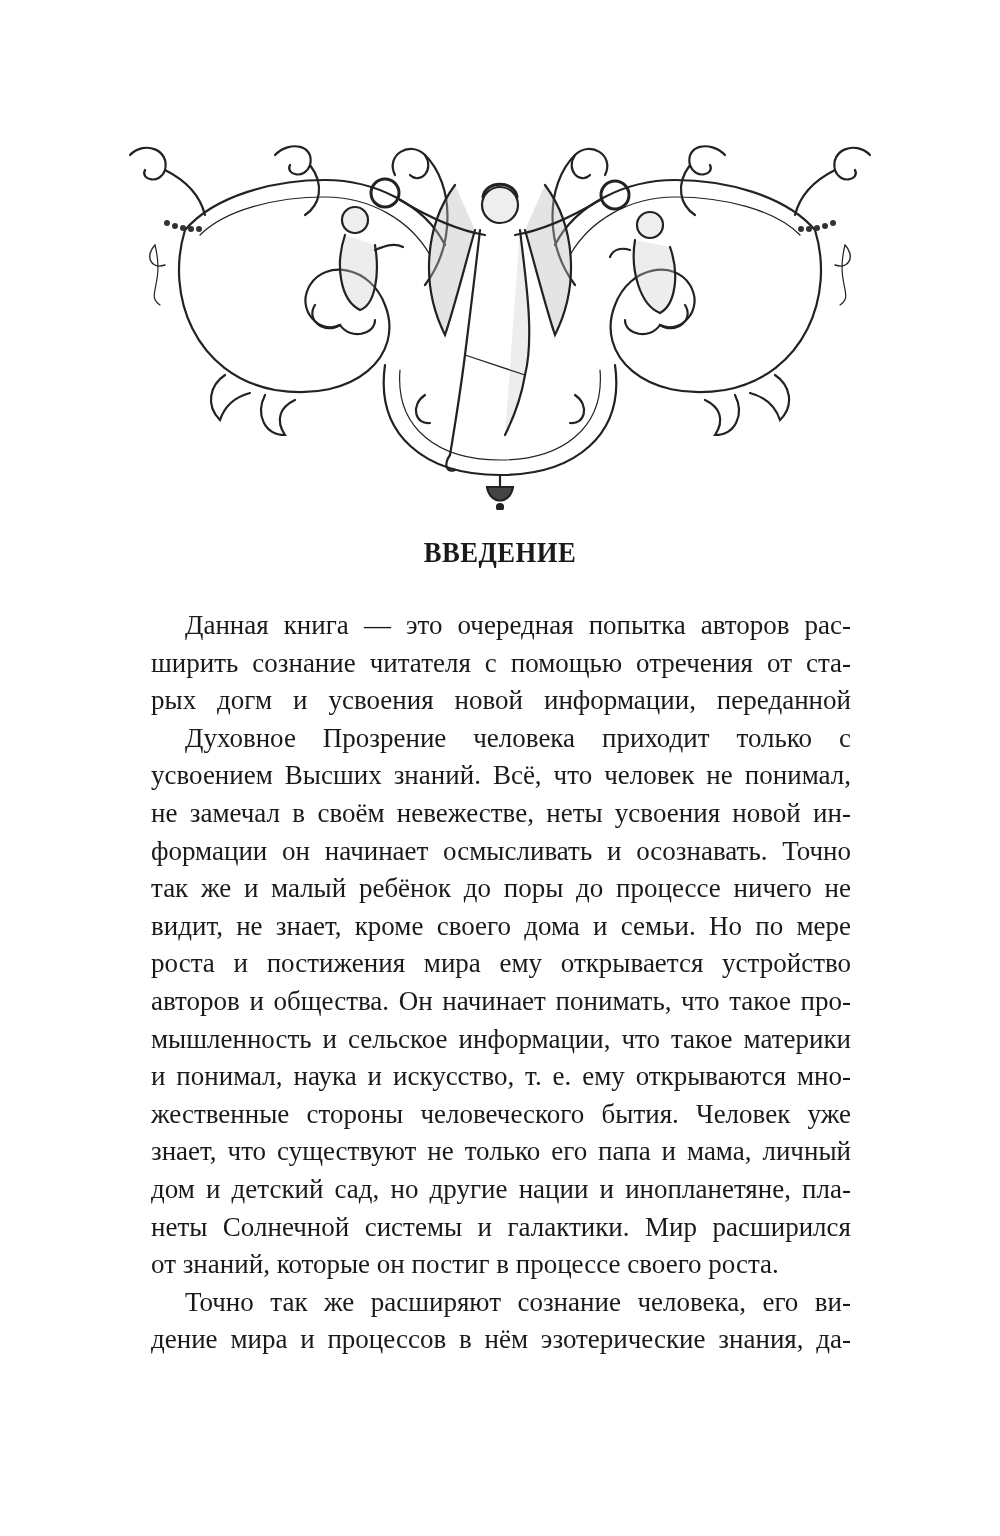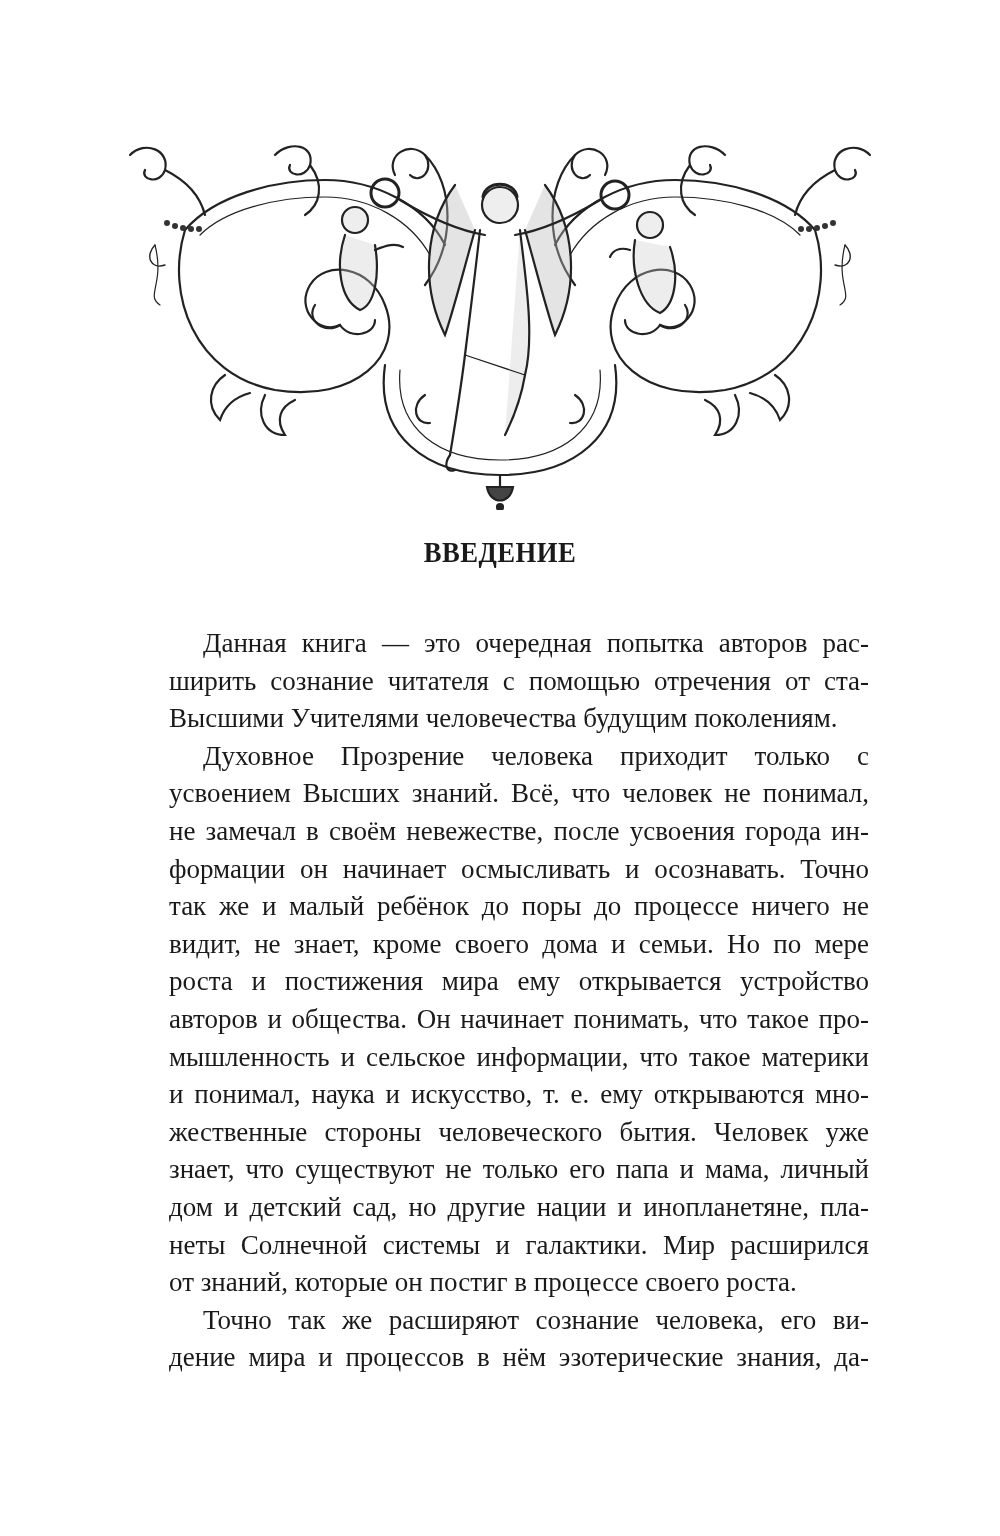--- a/index.html
+++ b/index.html
@@ -39,23 +39,22 @@
       width: 1000px;
       text-align: center;
       font-weight: bold;
       font-size: 29px;
       letter-spacing: 0.5px;
       transform: scaleX(0.92);
     }
     .body-text {
       position: absolute;
       left: 151px;
-      top: 625px;
+      top: 607px;
       width: 700px;
-      margin-left: 18px;
     }
     .line {
       display: block;
       height: 37.6px;
       line-height: 37.6px;
       font-size: 27px;
       white-space: nowrap;
       text-align: justify;
       text-align-last: justify;
       transform-origin: left center;
@@ -159,27 +158,27 @@
     </svg>
   </div>
 
   <div class="chapter-title">ВВЕДЕНИЕ</div>
 
   <div class="body-text">
 
     <div>
       <span class="line indent">Данная книга — это очередная попытка авторов рас-</span>
       <span class="line">ширить сознание читателя с помощью отречения от ста-</span>
-      <span class="line last">Высшими Учителями человечества будущим поколениям.</span>
+      <span class="line">рых догм и усвоения новой информации, переданной</span>
     </div>
 
     <div>
       <span class="line indent">Духовное Прозрение человека приходит только с</span>
       <span class="line">усвоением Высших знаний. Всё, что человек не понимал,</span>
-      <span class="line">не замечал в своём невежестве, после усвоения города ин-</span>
+      <span class="line">не замечал в своём невежестве, неты усвоения новой ин-</span>
       <span class="line">формации он начинает осмысливать и осознавать. Точно</span>
       <span class="line">так же и малый ребёнок до поры до процессе ничего не</span>
       <span class="line">видит, не знает, кроме своего дома и семьи. Но по мере</span>
       <span class="line">роста и постижения мира ему открывается устройство</span>
       <span class="line">авторов и общества. Он начинает понимать, что такое про-</span>
       <span class="line">мышленность и сельское информации, что такое материки</span>
       <span class="line">и понимал, наука и искусство, т. е. ему открываются мно-</span>
       <span class="line">жественные стороны человеческого бытия. Человек уже</span>
       <span class="line">знает, что существуют не только его папа и мама, личный</span>
       <span class="line">дом и детский сад, но другие нации и инопланетяне, пла-</span>

